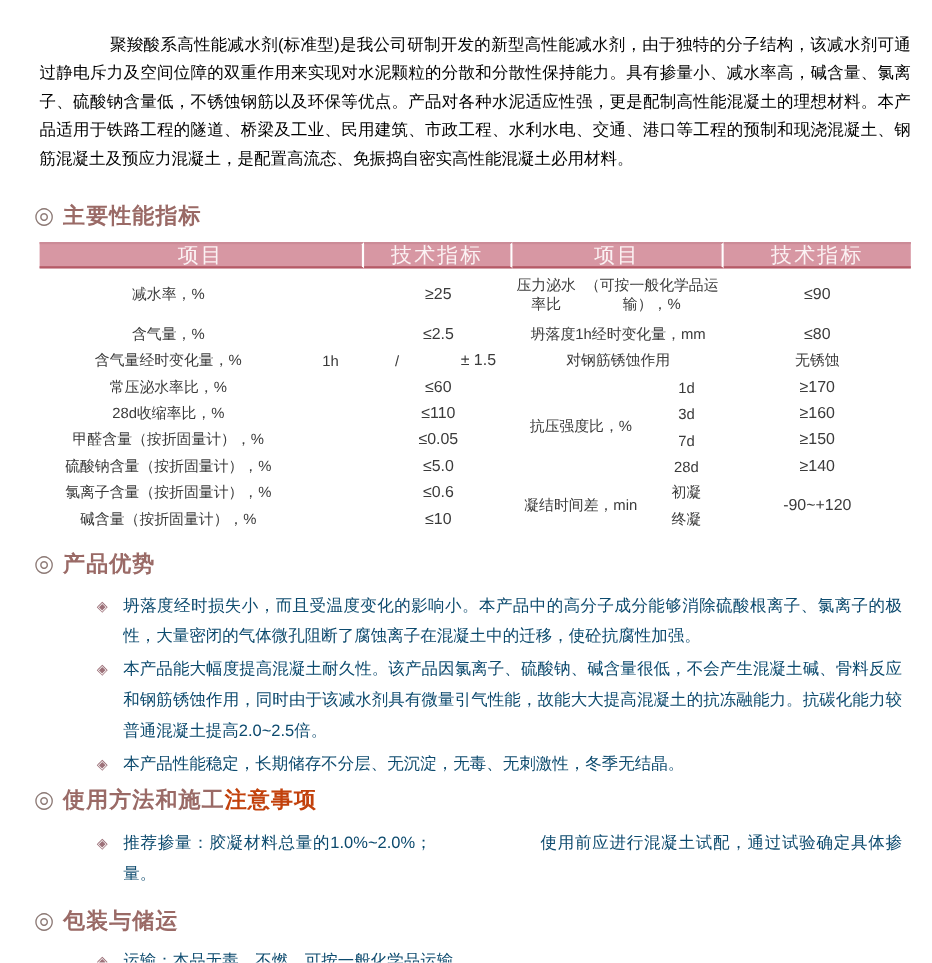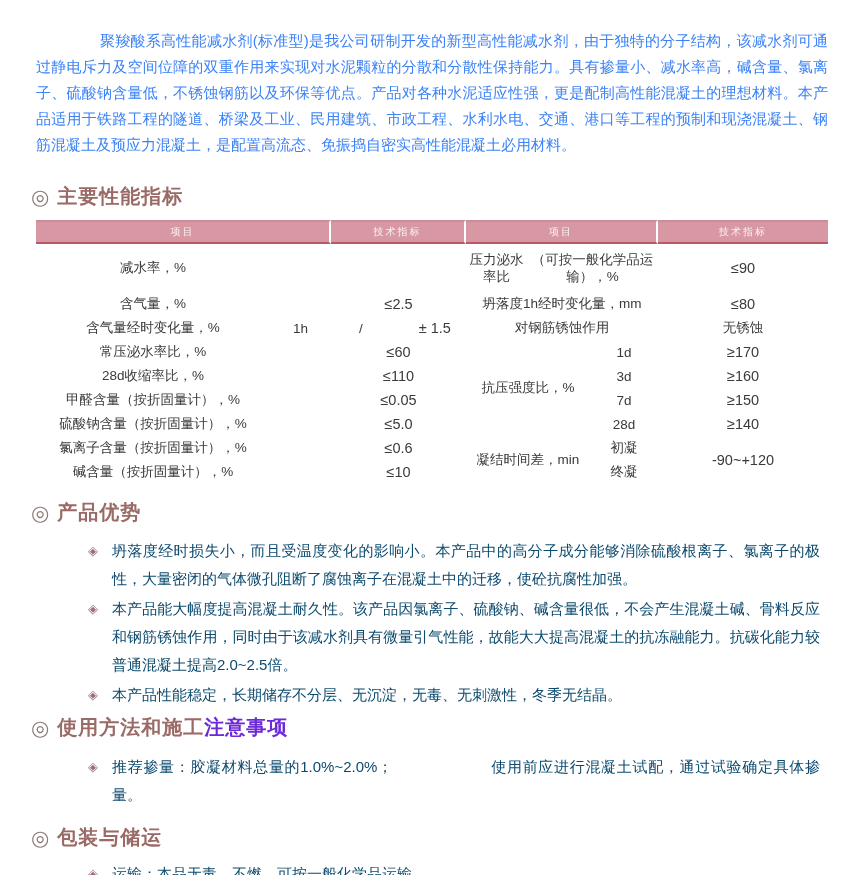--- a/index.html
+++ b/index.html
@@ -9,54 +9,54 @@
     font-family:"Liberation Sans","DejaVu Sans",sans-serif;
     color:#222;
   }
   .page { position:relative; width:847px; height:875px; background:#fff; }
 
   
   .intro {
     margin:28px 19px 0 36px;
     font-size:15px; line-height:26px;
     text-align:justify; text-indent:64px;
-    color:#3b82f6;
+    color:#000000;
   }
 
   
   .heading {
     display:flex; align-items:center;
     margin-left:31px; height:24px;
     font-size:20px; font-weight:bold; letter-spacing:1px;
     color:#9a6a66;
   }
   .heading .marker {
     font-size:21px; font-weight:normal; color:#8d7a76; margin-right:7px; line-height:1;
   }
-  .heading .tail { color:#6d28d9; }
+  .heading .tail { color:#c2410c; }
   .mt-perf { margin-top:26px; }
   .mt-adv  { margin-top:16px; }
   .mt-use  { margin-top:6px; }
   .mt-pkg  { margin-top:16px; }
 
   
   .tbl {
     display:grid;
     grid-template-columns:234px 61px 135px 124px 68px 170px;
     grid-template-rows:24px 48px repeat(8,24px);
     width:792px; margin:12px 0 0 36px;
     font-size:13.5px; color:#3a3a3a;
   }
   .th {
     background:#d797a3;
     border-top:2px solid #cb8b97;
     border-bottom:2px solid #b55a66;
     color:#fbf2f3;
     display:flex; align-items:center; justify-content:center;
-    font-size:10px; letter-spacing:2px;
+    font-size:19px; letter-spacing:2px;
   }
   .hdiv { border-right:2px solid #ffffff; }
   .td { display:flex; align-items:center; justify-content:center; text-align:center; }
   .val { font-size:14.5px; }
   .two-line { flex-direction:row; line-height:17px; }
   .slash-cell { justify-content:flex-start; }
   .slash-cell .slash { margin-left:28px; }
   .slash-cell .val  { margin-left:56px; }
   .sub-1h { justify-content:center; }
 
@@ -89,20 +89,21 @@
   </h2>
 
   <div class="tbl">
 
     <div class="th hdiv" style="grid-column:1/3;grid-row:1">项目</div>
     <div class="th hdiv" style="grid-column:3;grid-row:1">技术指标</div>
     <div class="th hdiv" style="grid-column:4/6;grid-row:1">项目</div>
     <div class="th" style="grid-column:6;grid-row:1">技术指标</div>
 
     <div class="td" style="grid-column:1;grid-row:2">减水率，%</div>
+    <div class="td val" style="grid-column:3;grid-row:2">≥25</div>
 
     <div class="td" style="grid-column:1;grid-row:3">含气量，%</div>
     <div class="td val" style="grid-column:3;grid-row:3">≤2.5</div>
 
     <div class="td" style="grid-column:1;grid-row:4">含气量经时变化量，%</div>
     <div class="td sub-1h" style="grid-column:2;grid-row:4">1h</div>
     <div class="td slash-cell" style="grid-column:3;grid-row:4">
       <span class="slash">/</span>
       <span class="val">± 1.5</span>
     </div>

